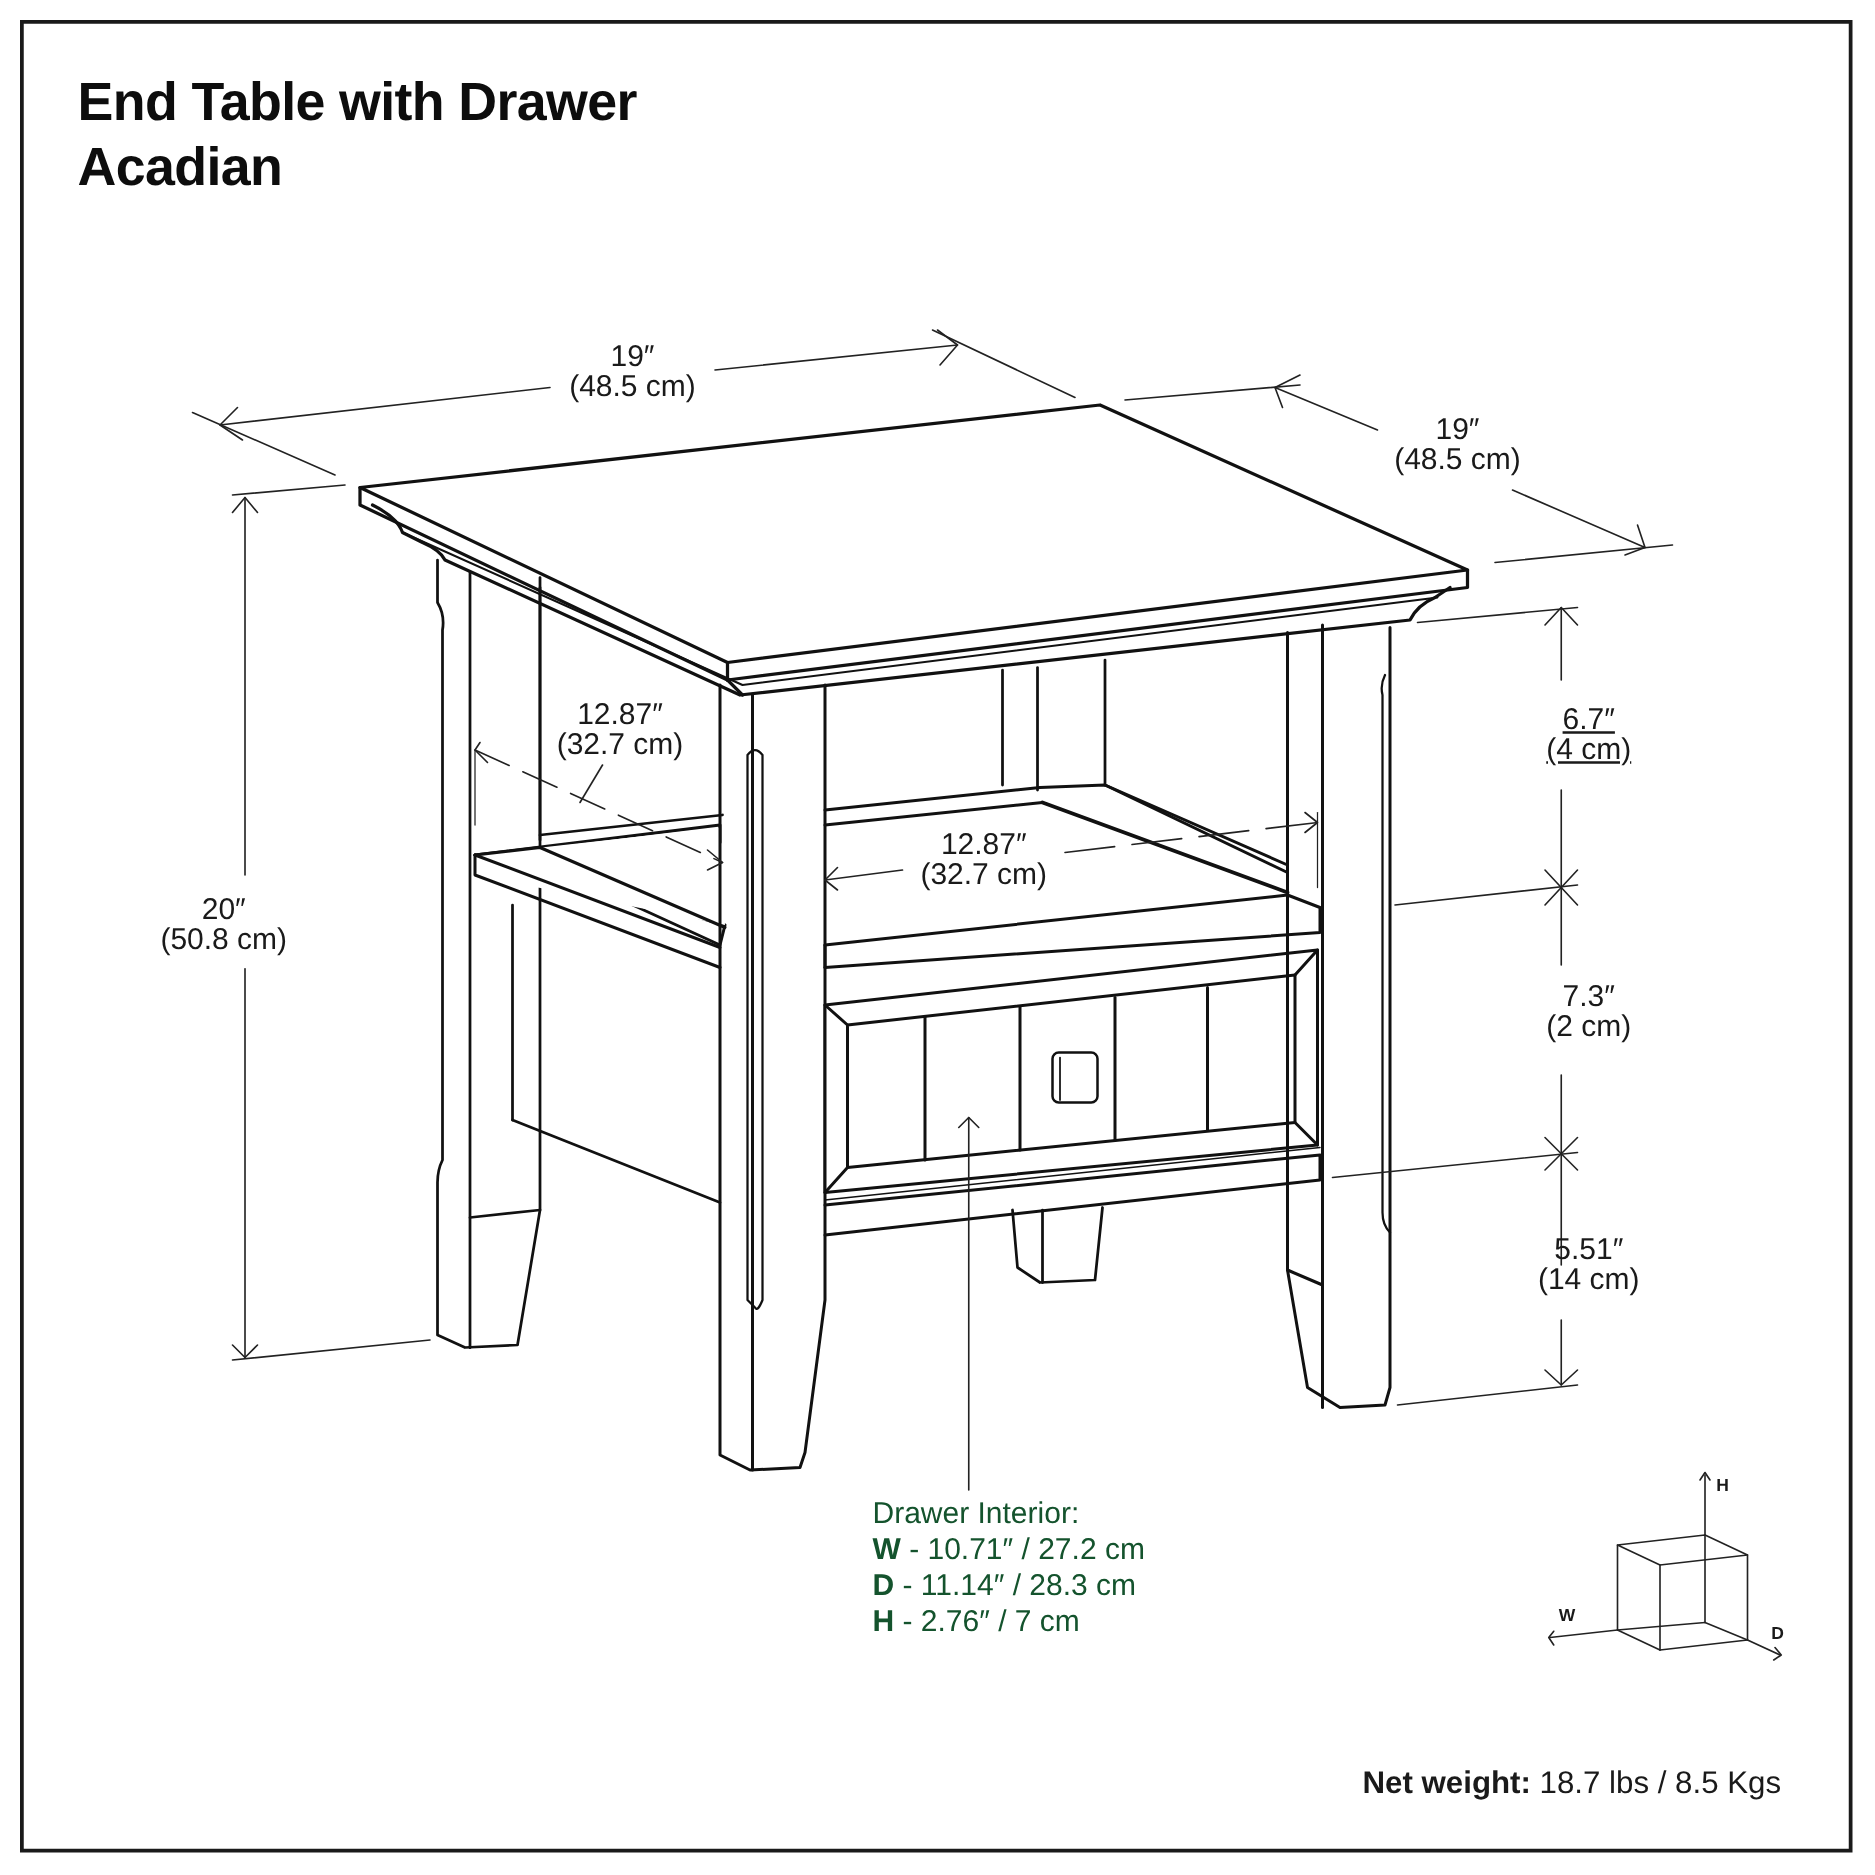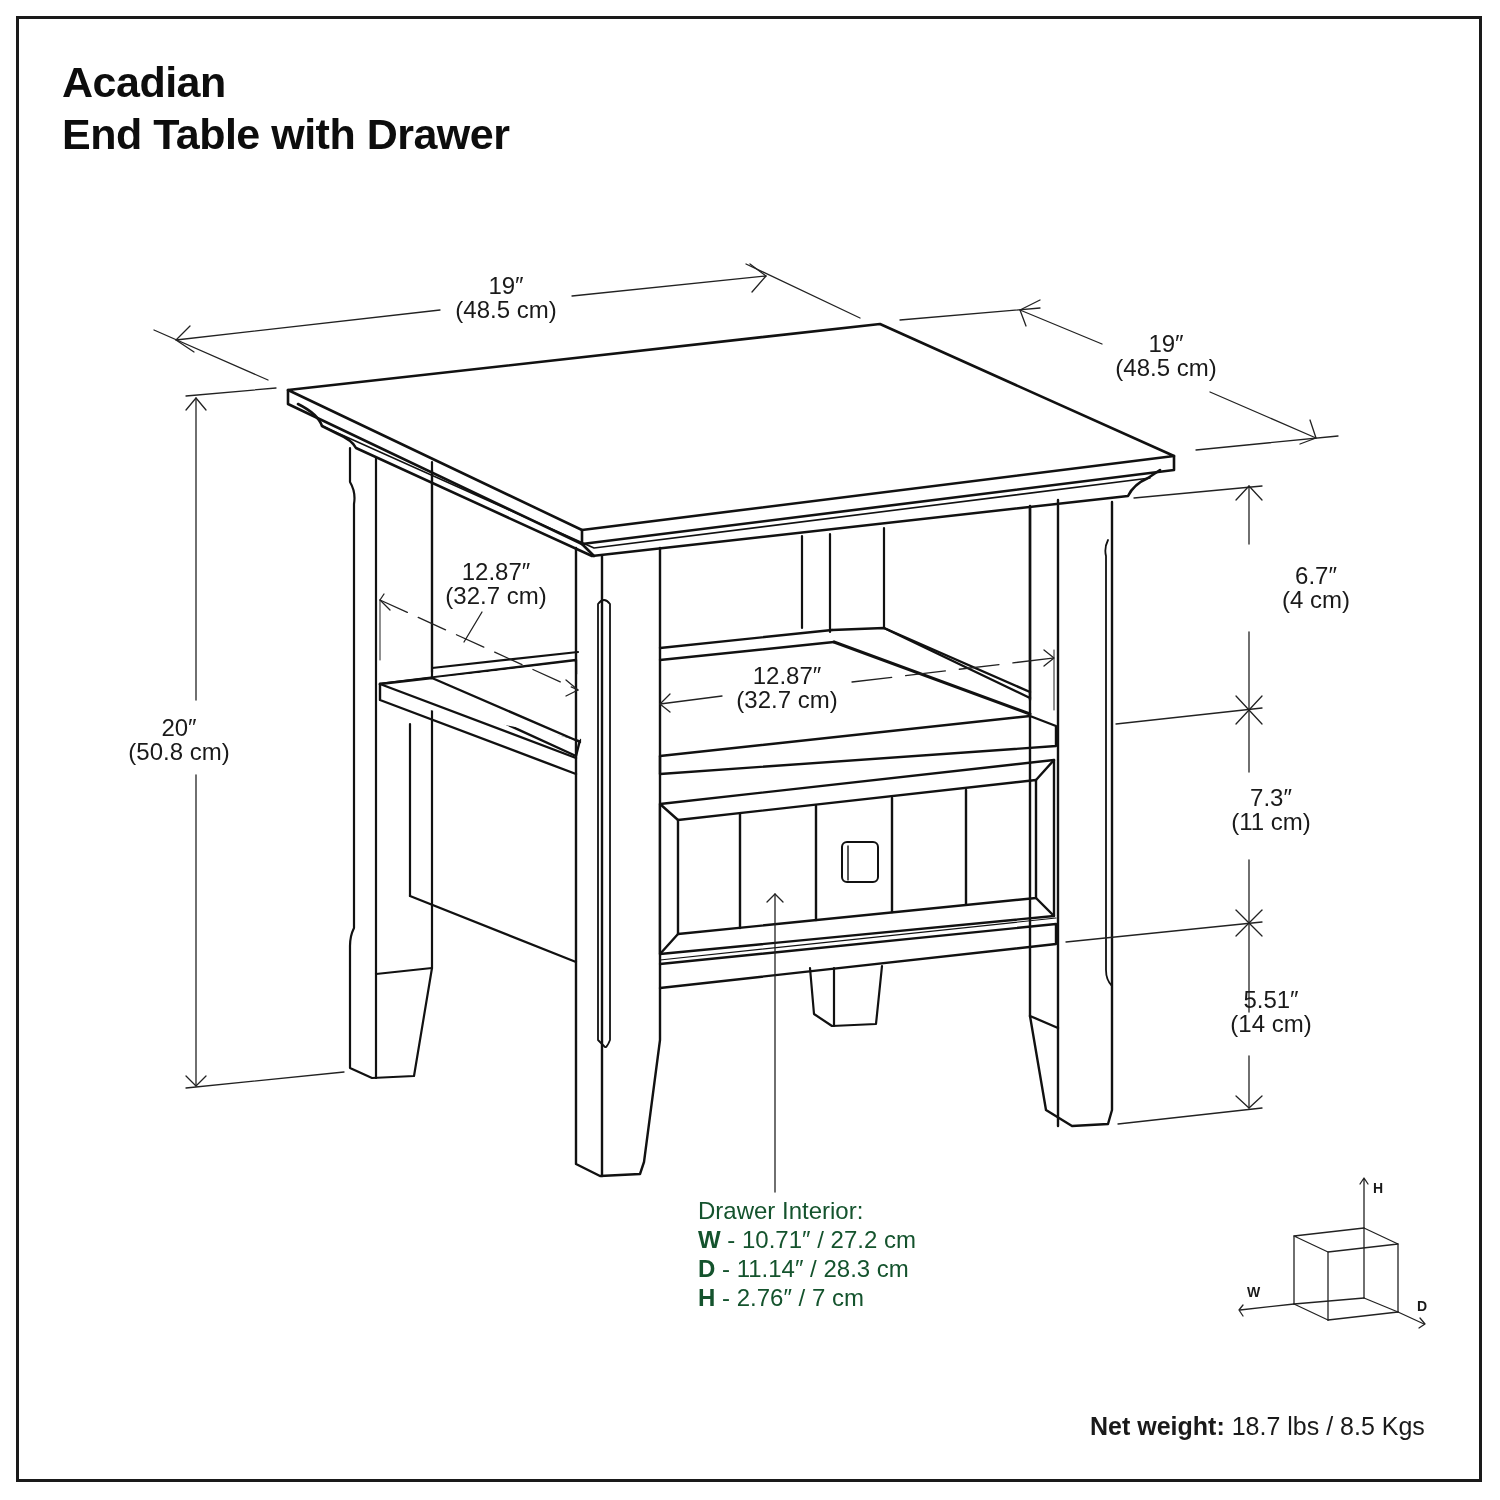--- a/index.html
+++ b/index.html
@@ -14,22 +14,22 @@
   .weight{position:absolute;left:1090px;top:1412px;font-size:25px;color:#1a1a1a;white-space:nowrap;}
   .weight b{font-weight:bold;}
   .axis-lbl{position:absolute;font-size:14px;font-weight:bold;color:#1a1a1a;}
 </style>
 </head>
 <body>
 
 <div class="frame"></div>
 
 <div class="title">
+  <div>End Table with Drawer</div>
   <div>Acadian</div>
-  <div>End Table with Drawer</div>
 </div>
 
 <svg class="drawing" viewBox="0 0 1500 1500" fill="none" stroke="#111" stroke-linejoin="round" stroke-linecap="round">
 
   <g stroke-width="2.6">
     <polygon points="288,390 880,324 1174,456 582,530" fill="#fff"></polygon>
     <polyline points="288,390 288,404 582,544 1174,470 1174,456"></polyline>
     <line x1="582" y1="530" x2="582" y2="544"></line>
 
     <path d="M298,404 Q318,414 322,426 L338,434 Q352,440 356,448 L592,556 L1128,496 Q1134,484 1148,478 L1160,470"></path>
@@ -199,27 +199,27 @@
   <div>(50.8 cm)</div>
 </div>
 <div class="lbl" style="left:496px;top:560px;">
   <div>12.87″</div>
   <div>(32.7 cm)</div>
 </div>
 <div class="lbl" style="left:787px;top:664px;">
   <div>12.87″</div>
   <div>(32.7 cm)</div>
 </div>
-<div class="lbl" style="left:1316px;top:564px;">
+<div class="lbl" style="left:1271px;top:564px;text-decoration:underline;">
   <div>6.7″</div>
   <div>(4 cm)</div>
 </div>
 <div class="lbl" style="left:1271px;top:786px;">
   <div>7.3″</div>
-  <div>(11 cm)</div>
+  <div>(2 cm)</div>
 </div>
 <div class="lbl" style="left:1271px;top:988px;">
   <div>5.51″</div>
   <div>(14 cm)</div>
 </div>
 
 <div class="interior">
   <div>Drawer Interior:</div>
   <div><b>W</b><span> - 10.71″ / 27.2 cm</span></div>
   <div><b>D</b><span> - 11.14″ / 28.3 cm</span></div>

